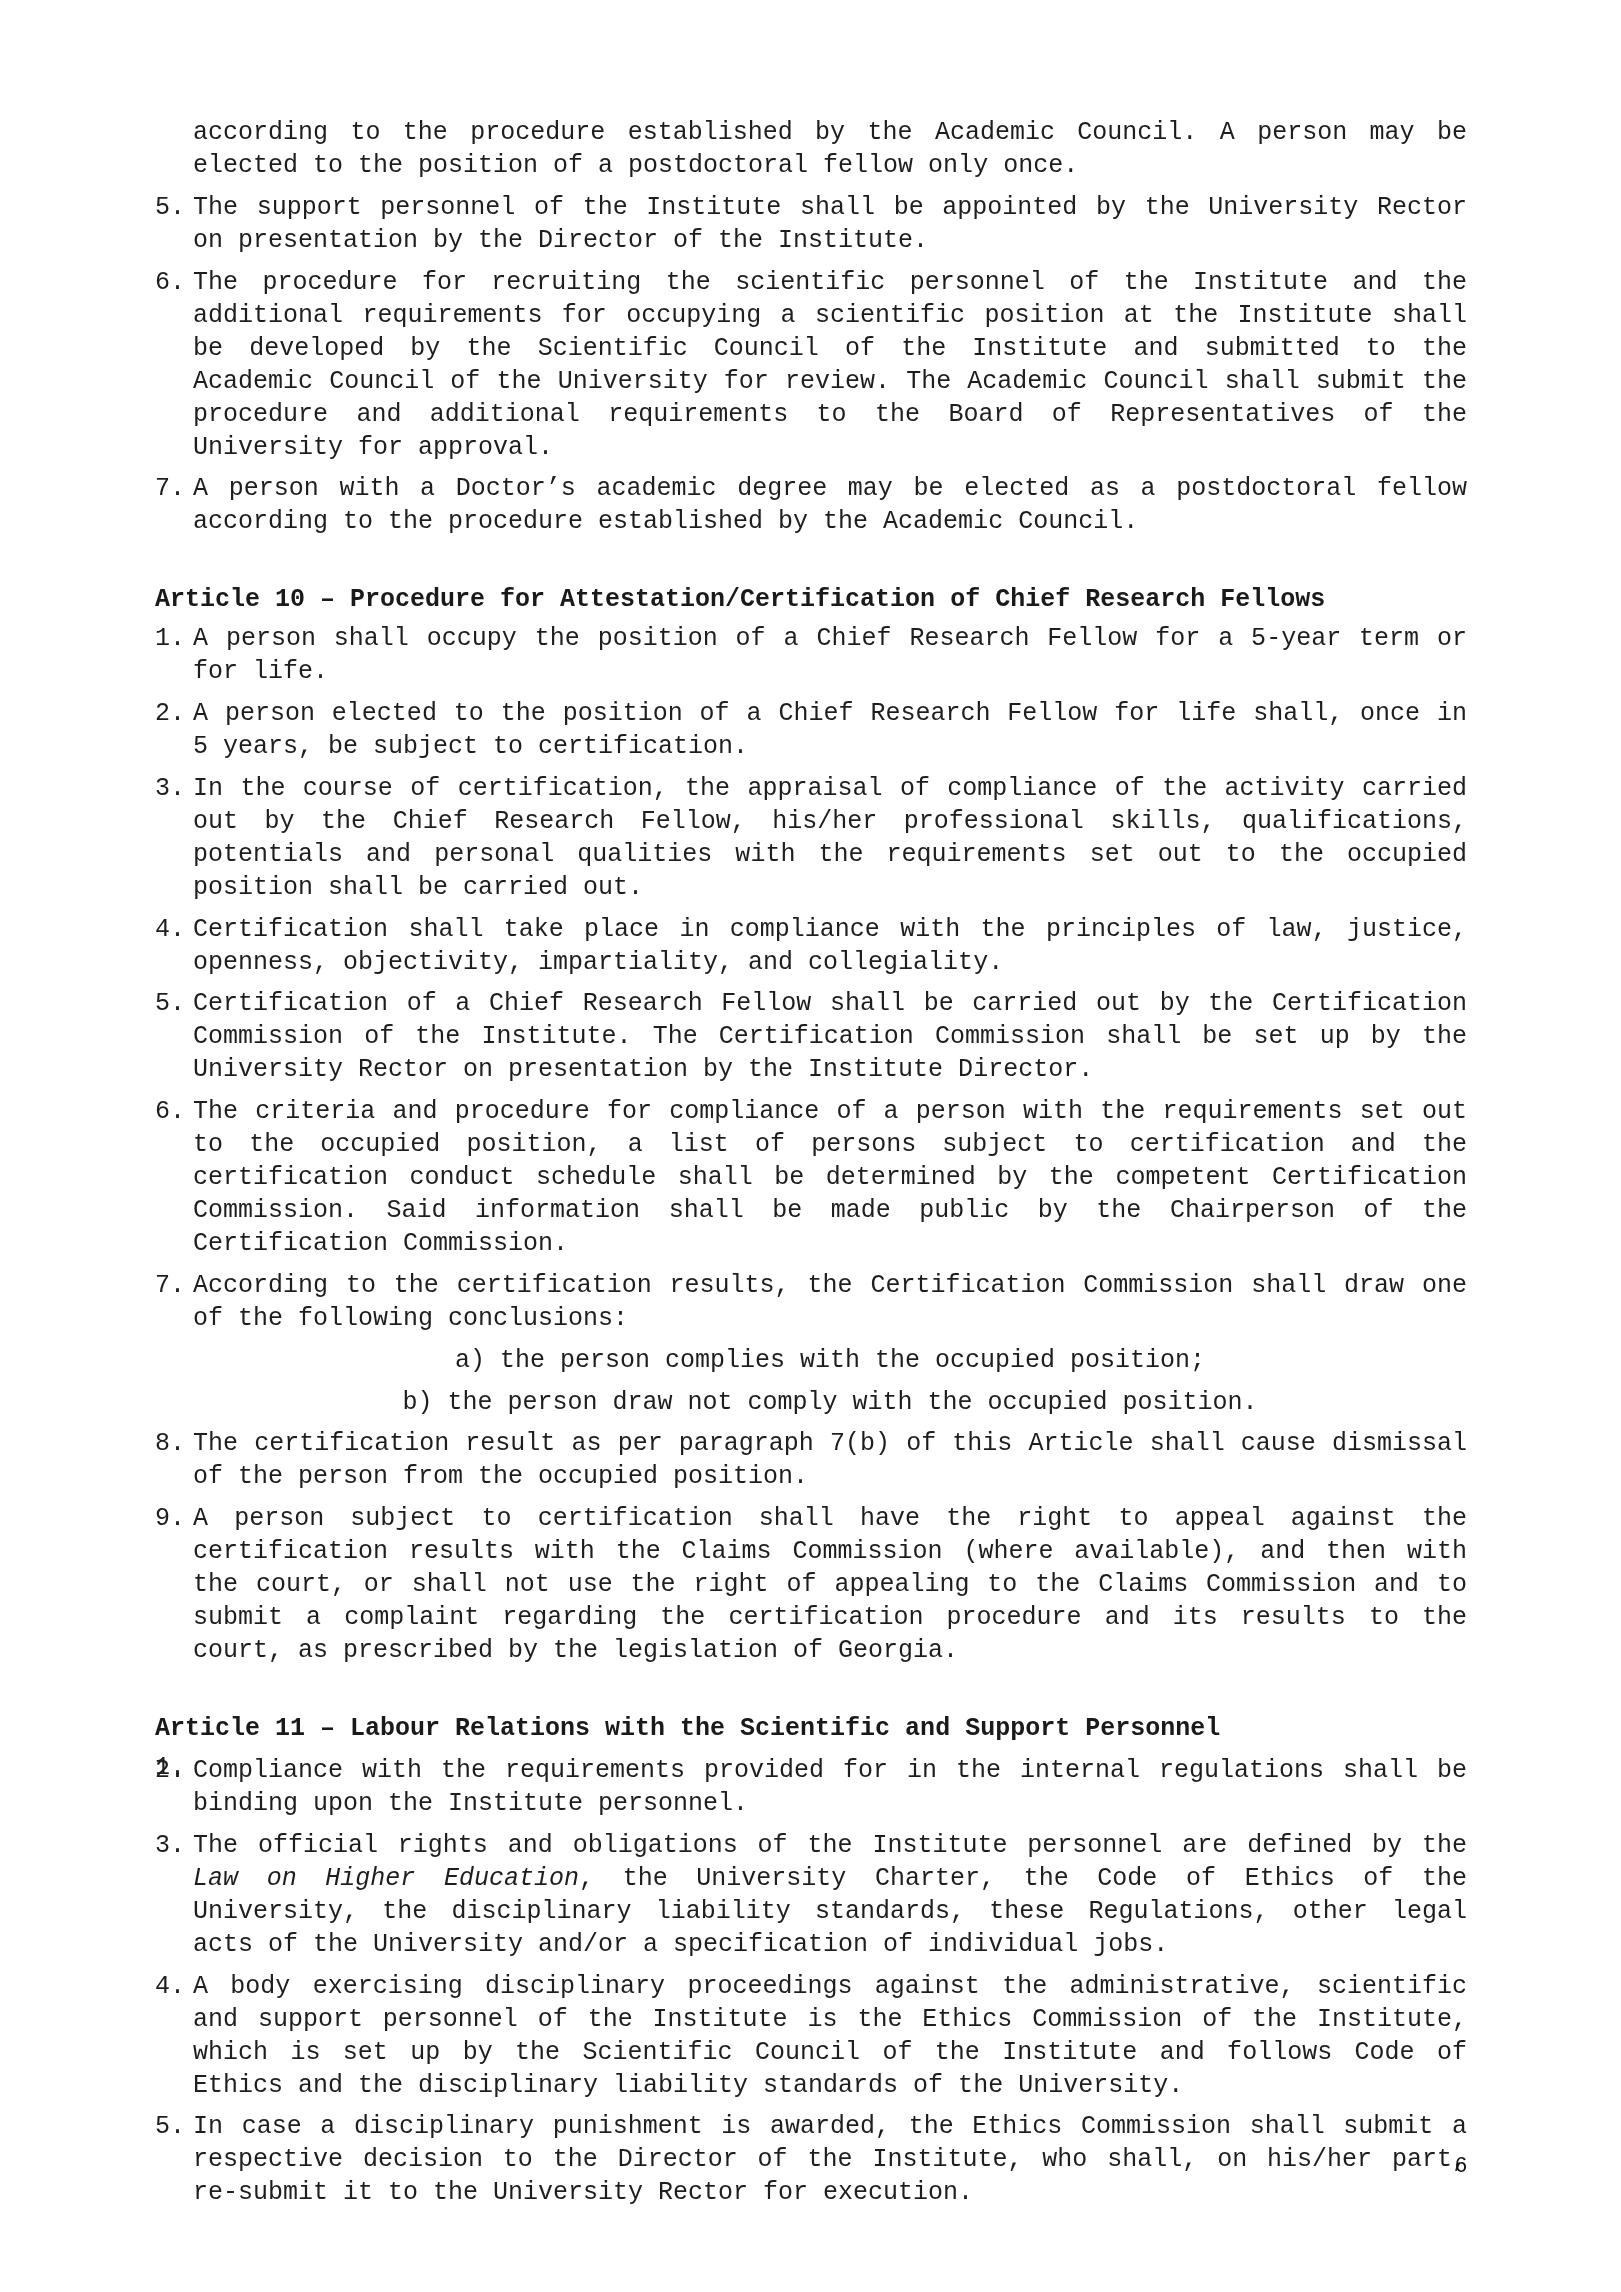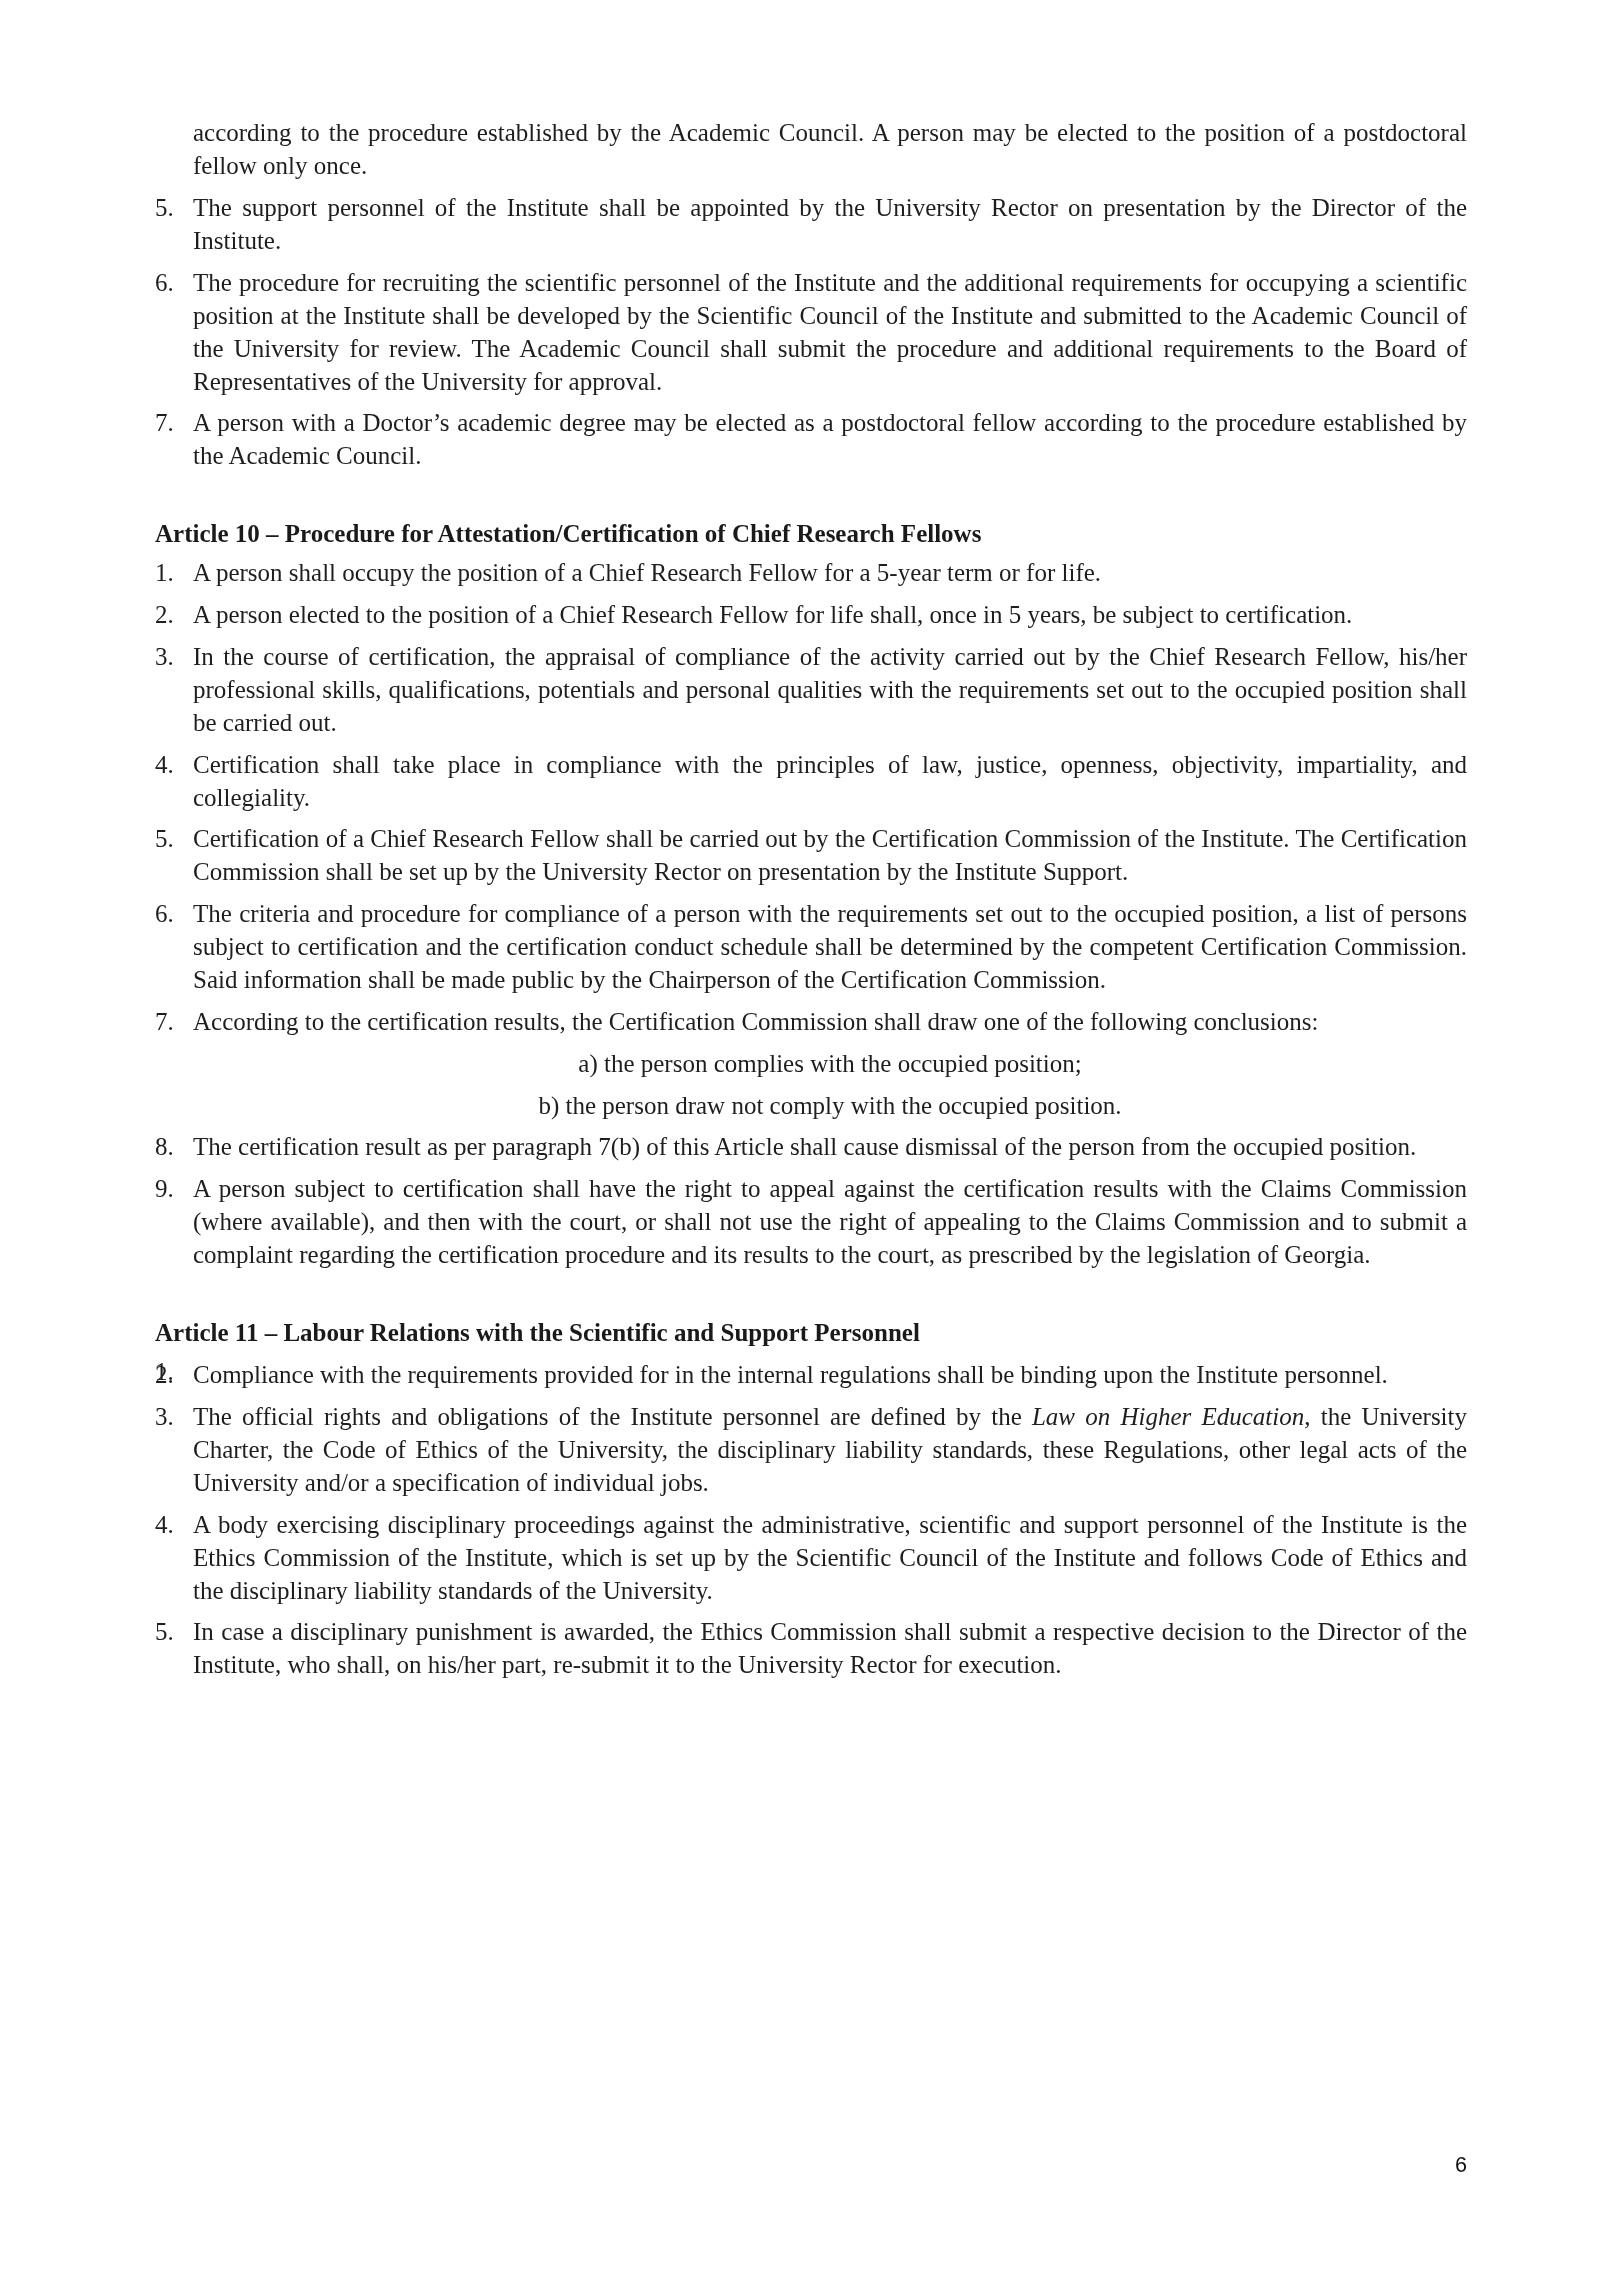--- a/index.html
+++ b/index.html
@@ -2,21 +2,21 @@
 <html><head>
 <meta charset="utf-8">
 <style>
   html, body { margin: 0; padding: 0; background: #ffffff; }
   body { width: 1621px; height: 2293px; position: relative; overflow: hidden; }
   .page {
     position: absolute;
     left: 155px;
     top: 116px;
     width: 1312px;
-    font-family: Liberation Serif, serif;
+    font-family: Liberation Mono, monospace;
     font-size: 25px;
     line-height: 33px;
     color: #1e1e1e;
   }
   .item {
     position: relative;
     padding-left: 38px;
     text-align: justify;
     margin-bottom: 8.8px;
   }
@@ -84,21 +84,21 @@
   <div class="item">
     <span class="num">3.</span>
     <span>In the course of certification, the appraisal of compliance of the activity carried out by the Chief Research Fellow, his/her professional skills, qualifications, potentials and personal qualities with the requirements set out to the occupied position shall be carried out.</span>
   </div>
   <div class="item">
     <span class="num">4.</span>
     <span>Certification shall take place in compliance with the principles of law, justice, openness, objectivity, impartiality, and collegiality.</span>
   </div>
   <div class="item">
     <span class="num">5.</span>
-    <span>Certification of a Chief Research Fellow shall be carried out by the Certification Commission of the Institute. The Certification Commission shall be set up by the University Rector on presentation by the Institute Support.</span>
+    <span>Certification of a Chief Research Fellow shall be carried out by the Certification Commission of the Institute. The Certification Commission shall be set up by the University Rector on presentation by the Institute Director.</span>
   </div>
   <div class="item">
     <span class="num">6.</span>
     <span>The criteria and procedure for compliance of a person with the requirements set out to the occupied position, a list of persons subject to certification and the certification conduct schedule shall be determined by the competent Certification Commission. Said information shall be made public by the Chairperson of the Certification Commission.</span>
   </div>
   <div class="item">
     <span class="num">7.</span>
     <span>According to the certification results, the Certification Commission shall draw one of the following conclusions:</span>
   </div>
   <div class="sub">a) the person complies with the occupied position;</div>

